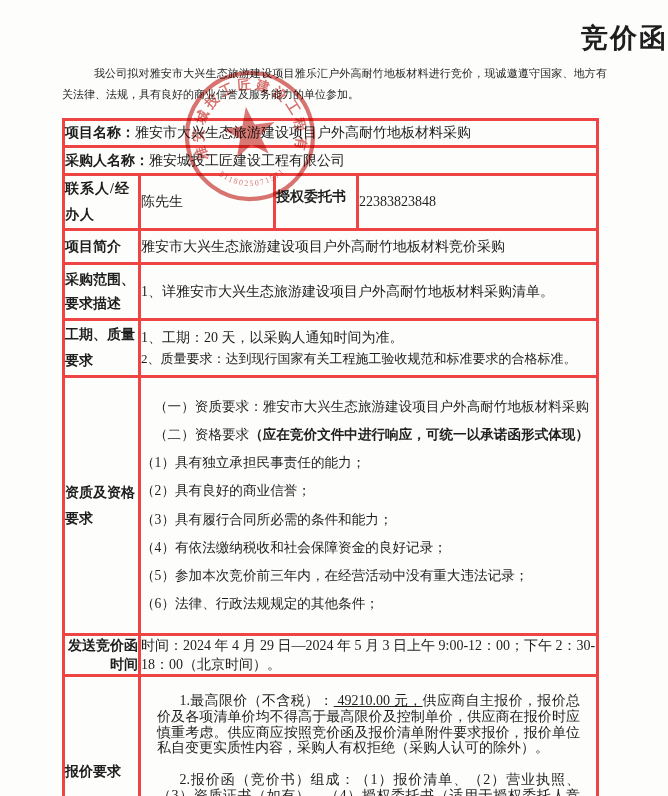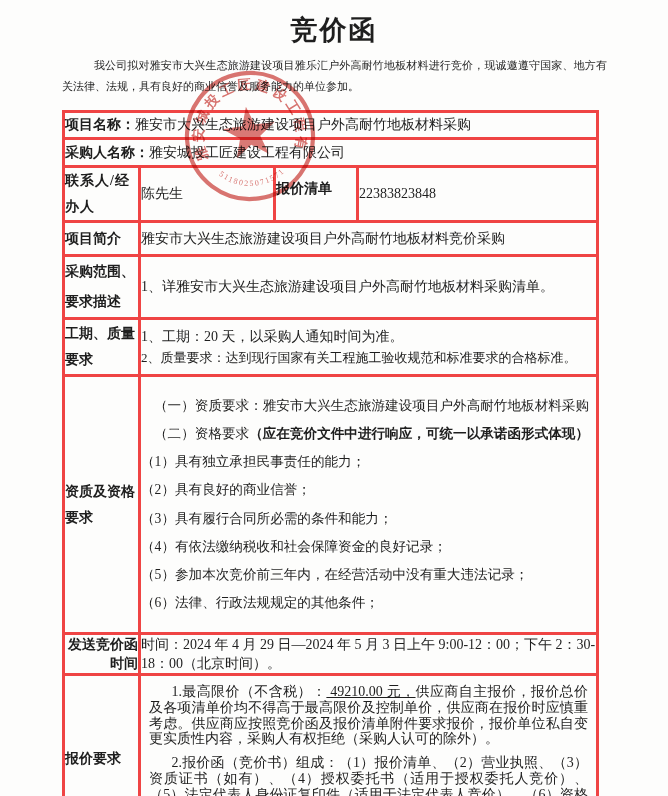--- a/index.html
+++ b/index.html
@@ -7,22 +7,22 @@
     position:relative;
     width:668px;height:796px;
     background:#fdfdfc;
     font-family:"Liberation Serif","DejaVu Serif",serif;
     color:#1e1e1e;
     overflow:hidden;
     box-sizing:border-box;
   }
   .title{
     margin:0;
-    padding-top:12px;
-    text-align:center;
+    padding-top:20px;
+    text-align:right;
     font-size:27px;
     font-weight:bold;
     letter-spacing:2px;
   }
   .intro{
     margin:7px 62px 0 62px;
     width:545px;
     font-size:11px;
     line-height:21px;
     text-indent:2.9em;
@@ -41,30 +41,30 @@
     vertical-align:middle;
     box-sizing:border-box;
   }
   .lbl{
     font-weight:bold;
     text-align:left;
     line-height:26px;
     padding:2px 3px;
   }
   .lbl-left{text-align:right;line-height:19px;padding-left:6px;}
-  .lbl-tall{line-height:30px;}
+  .lbl-tall{line-height:24px;}
   .inline-lbl{font-weight:bold;}
   .cell-inline{padding:4px 4px 4px 7px;vertical-align:middle;}
   .val{padding:6px 6px 6px 9px;vertical-align:top;line-height:20px;}
   .val-mid{vertical-align:middle;padding:2px 6px 2px 9px;}
   .qualcell{padding:9px 4px 2px 10px;vertical-align:top;}
   .qline{line-height:28.2px;white-space:nowrap;font-size:13.6px;}
   .qline.indent{padding-left:13px;}
   .quotecell{padding:3px 5px 2px 6px;vertical-align:top;font-size:12.2px;line-height:15.8px;text-align:justify;}
-  .quotecell p{margin:8px;text-indent:1.6em;}
+  .quotecell p{margin:16px;text-indent:1.6em;}
   .u{text-decoration:underline;}
   .b{font-weight:bold;}
   .timecell{padding:2px 4px 2px 8px;vertical-align:middle;line-height:19px;font-size:13.8px;}
   .seal{
     position:absolute;
     left:172px;top:58px;
     width:156px;height:156px;
     pointer-events:none;
     mix-blend-mode:multiply;
     opacity:.88;
@@ -97,21 +97,21 @@
 
     <tr style="height:28px">
       <td colspan="4" class="cell-inline">
         <span class="inline-lbl">采购人名称：</span><span>雅安城投工匠建设工程有限公司</span>
       </td>
     </tr>
 
     <tr style="height:55px">
       <td class="lbl" style="letter-spacing:1px">联系人/经办人</td>
       <td class="val">陈先生</td>
-      <td class="lbl" style="vertical-align:top;padding-top:8px;">报价清单</td>
+      <td class="lbl" style="vertical-align:top;padding-top:8px;">授权委托书</td>
       <td class="val" style="font-family:'Liberation Serif',serif">22383823848</td>
     </tr>
 
     <tr style="height:34px">
       <td class="lbl">项目简介</td>
       <td colspan="3" class="val-mid">雅安市大兴生态旅游建设项目户外高耐竹地板材料竞价采购</td>
     </tr>
 
     <tr style="height:56px">
       <td class="lbl lbl-tall">采购范围、要求描述</td>

